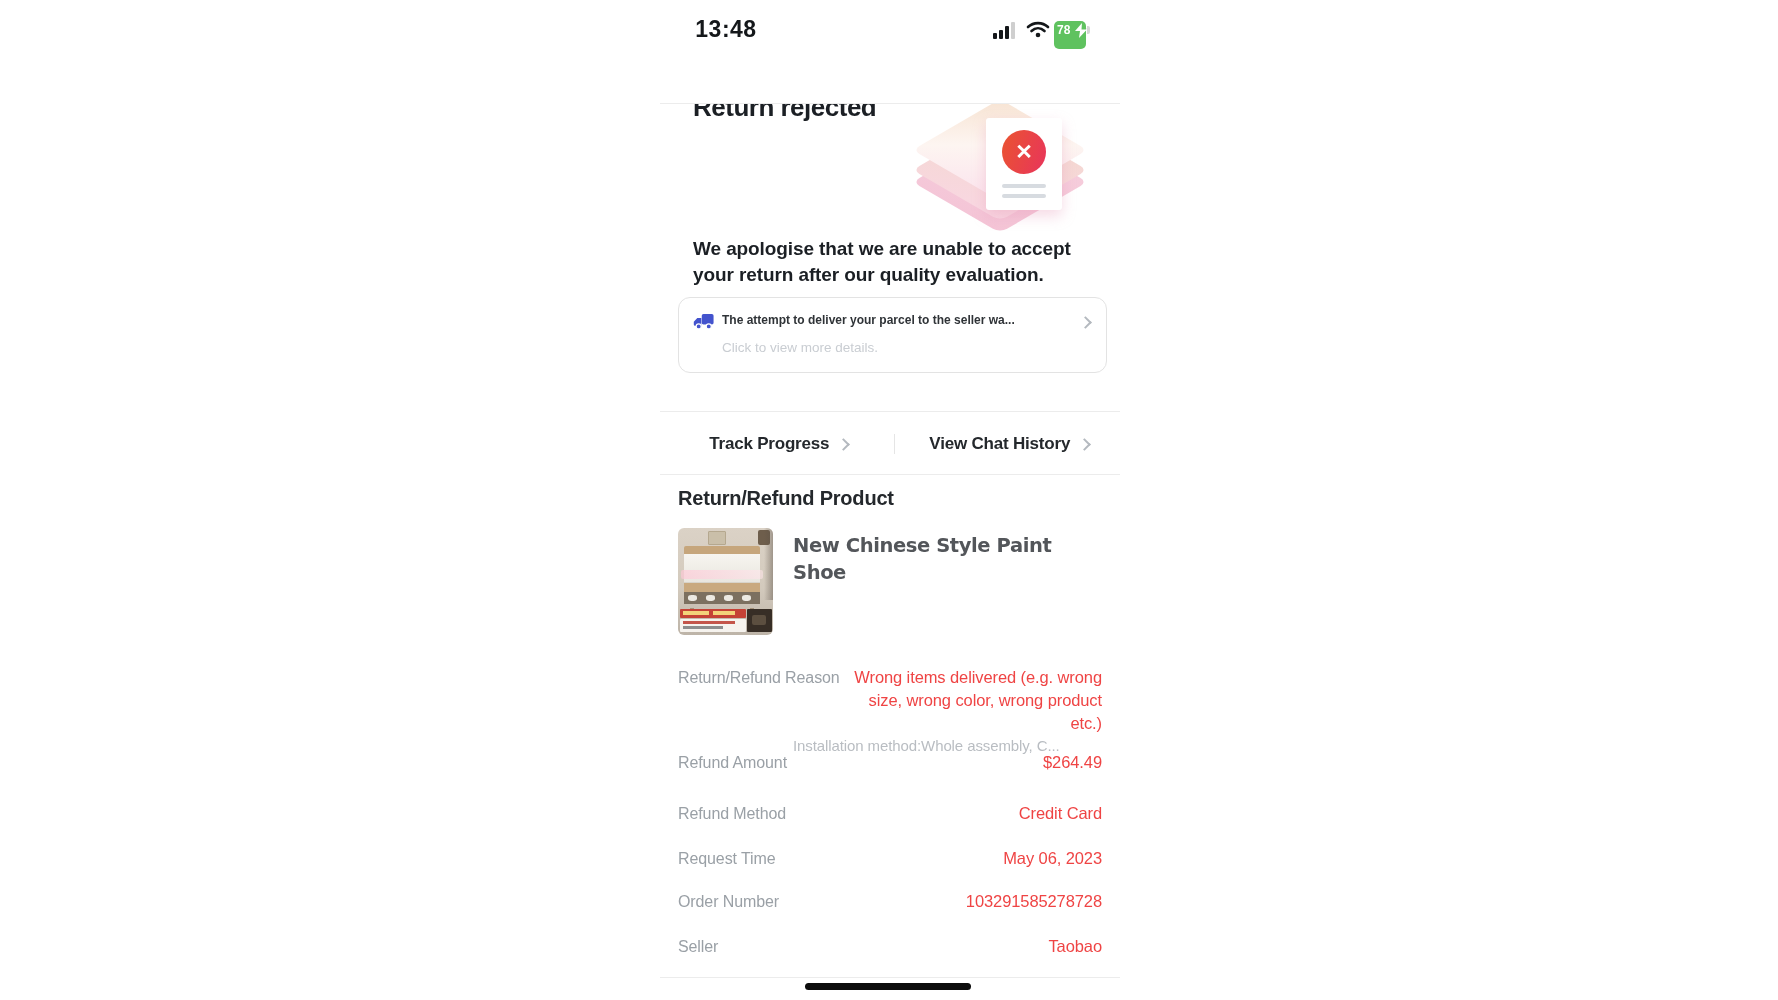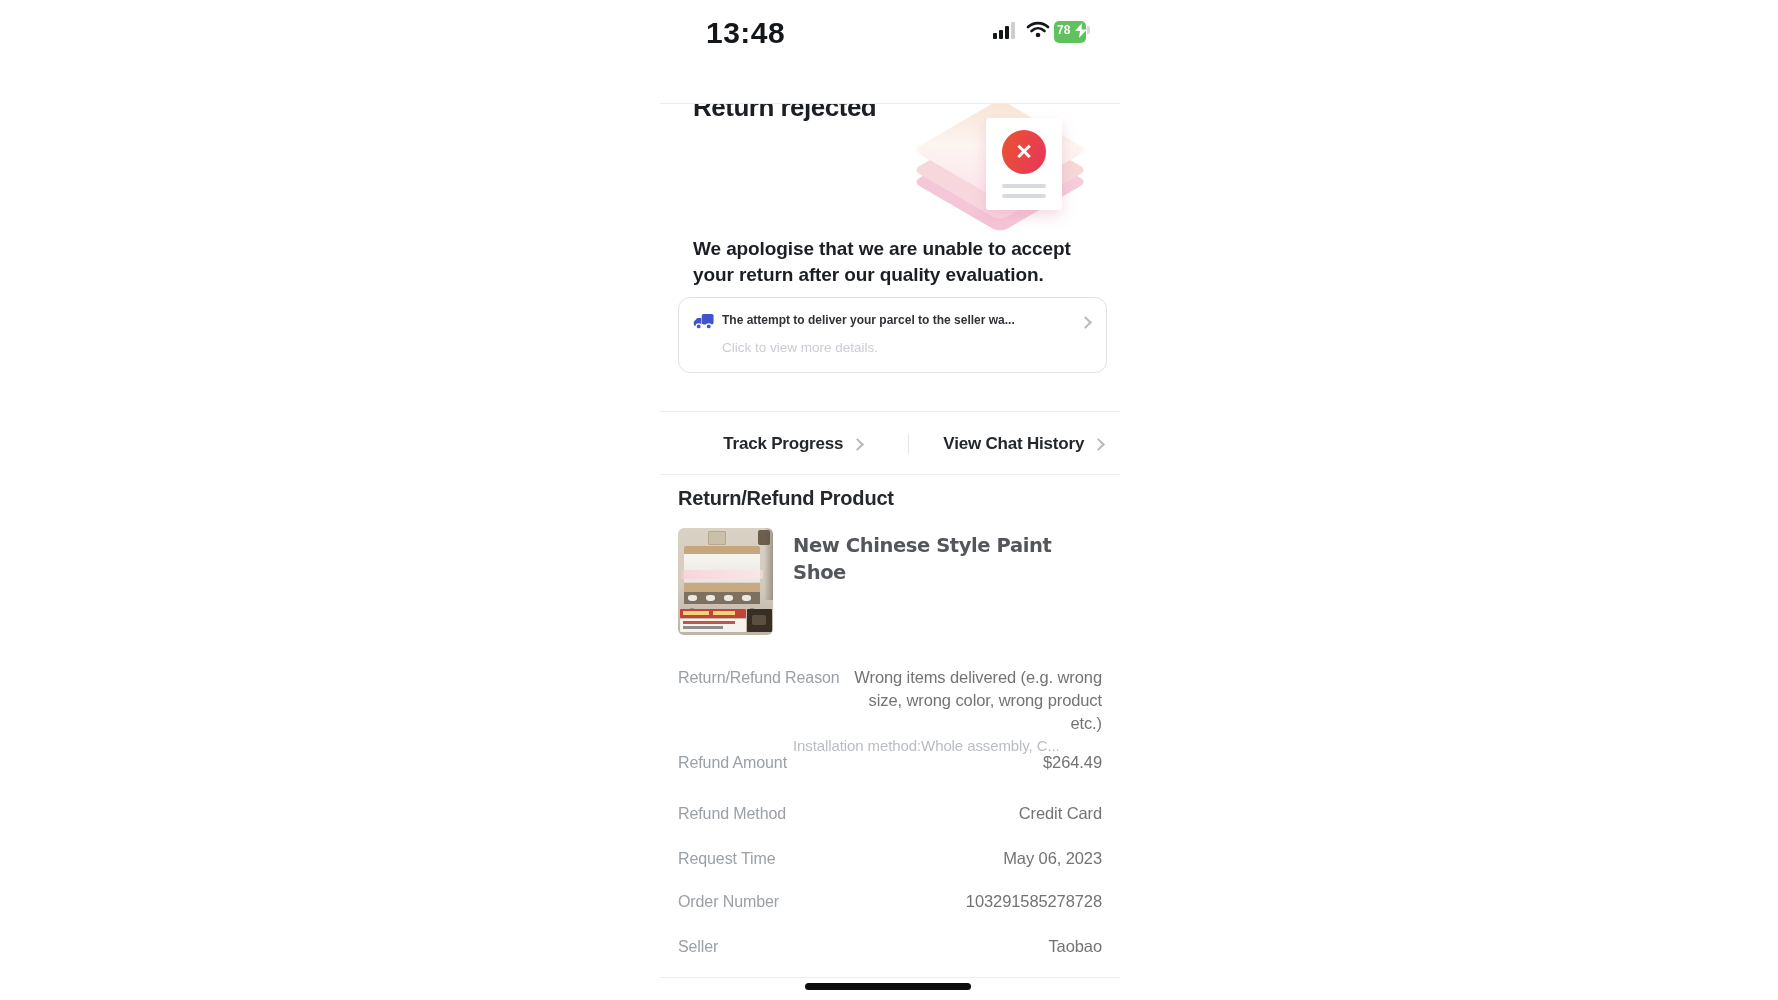--- a/index.html
+++ b/index.html
@@ -1,31 +1,31 @@
 <!DOCTYPE html>
 <html><head>
 <meta charset="utf-8">
 <style>
   html,body{margin:0;padding:0;background:#ffffff;}
   .canvas{position:relative;width:1778px;height:1000px;background:#ffffff;overflow:hidden;
           font-family:"Liberation Sans", sans-serif;color:#1b1f24;}
   .phone{position:absolute;left:660px;top:0;width:460px;height:1000px;background:#ffffff;}
 
   
-  .time{position:absolute;left:46px;top:16px;width:72px;text-align:center;
-        font-size:30px;font-weight:700;letter-spacing:.5px;color:#14171a;}
+  .time{position:absolute;left:30px;top:16px;width:72px;text-align:center;
+        font-size:23px;font-weight:700;letter-spacing:.5px;color:#14171a;}
   .sig{position:absolute;left:333px;top:22px;width:26px;height:17px;}
   .sig i{position:absolute;bottom:0;width:4px;border-radius:1px;background:#14171a;display:block;}
   .sig i:nth-child(1){left:0;height:6px;}
   .sig i:nth-child(2){left:6px;height:9px;}
   .sig i:nth-child(3){left:12px;height:13px;}
   .sig i:nth-child(4){left:18px;height:17px;background:#cfcfcf;}
   .wifi{position:absolute;left:366px;top:21px;}
   .batt-bolt-gray{position:absolute;left:414px;top:22px;z-index:1;}
-  .batt{position:absolute;left:394px;top:21px;width:32px;height:22px;border-radius:5px;
+  .batt{position:absolute;left:394px;top:21px;width:32px;height:28px;border-radius:5px;
         background:#5fc25f;z-index:2;overflow:hidden;}
   .batt .pct{position:absolute;left:3px;top:2px;font-size:12px;font-weight:700;color:#fff;letter-spacing:0;}
   .batt svg{position:absolute;left:20px;top:2px;}
   .batt-nub{position:absolute;left:427px;top:26px;width:2.5px;height:8px;border-radius:0 2px 2px 0;background:#d6d6d6;z-index:2;}
 
   
   .nav{position:absolute;left:0;top:55px;width:460px;height:48px;background:#fff;z-index:5;}
   .nav-sep{position:absolute;left:0;top:103px;width:460px;height:1px;background:#ececec;z-index:6;}
   .back{position:absolute;left:20px;top:73px;width:14px;height:14px;
         border-left:3px solid #17191c;border-bottom:3px solid #17191c;transform:rotate(45deg);cursor:pointer;}
@@ -64,21 +64,21 @@
   .notice-msg{position:absolute;left:43px;top:15px;width:350px;font-size:12px;font-weight:600;
               color:#2f3337;letter-spacing:0;white-space:nowrap;}
   .notice-hint{position:absolute;left:43px;top:42px;font-size:13.5px;color:#c9cdd2;}
   .chev{display:inline-block;width:7px;height:7px;border-top:2px solid #b4b9bf;border-right:2px solid #b4b9bf;transform:rotate(45deg);}
   .notice-chev{position:absolute;right:16px;top:20px;}
 
   .sep{position:absolute;left:0;width:460px;height:1px;background:#ececec;}
   .sep1{top:307px;} .sep2{top:370px;} .sep3{top:873px;}
 
   
-  .actions{position:absolute;left:18px;top:322px;width:460px;height:36px;display:flex;align-items:center;}
+  .actions{position:absolute;left:4px;top:322px;width:460px;height:36px;display:flex;align-items:center;}
   .action{flex:1;display:flex;align-items:center;justify-content:center;gap:10px;cursor:pointer;}
   .action-label{font-size:17px;font-weight:700;color:#24282c;letter-spacing:-.2px;}
   .v-div{width:1px;height:20px;background:#e5e5e5;}
 
   .section-title{position:absolute;left:18px;top:383px;font-size:20px;font-weight:600;color:#24282c;letter-spacing:-.2px;}
 
   
   .prod-img{position:absolute;left:18px;top:424px;width:95px;height:107px;border-radius:6px;overflow:hidden;
             background:linear-gradient(#dbd2c6 0%,#d3cabd 55%,#bdb4a8 100%);cursor:pointer;}
   .pi-shadowR{position:absolute;right:0;top:0;width:9px;height:72px;background:linear-gradient(90deg,rgba(90,80,70,0),rgba(90,80,70,.45));}
@@ -107,21 +107,21 @@
 
   .prod-name{position:absolute;left:133px;top:428px;width:295px;
              font-family:"DejaVu Sans", sans-serif;font-size:19.5px;line-height:27px;
              font-weight:700;color:#53565a;letter-spacing:-.4px;}
   .prod-spec{position:absolute;left:133px;top:613px;width:295px;font-size:15px;color:#b9bdc2;letter-spacing:-.1px;margin-top:20px;}
 
   
   .drow{position:absolute;left:18px;width:424px;}
   .dlabel{position:absolute;left:0;top:3px;font-size:16px;color:#9aa0a6;letter-spacing:-.1px;}
   .dvalue{position:absolute;right:0;top:0;text-align:right;font-size:16.5px;font-weight:500;
-          color:#737373;letter-spacing:-.1px;line-height:23px;}
+          color:#ef4444;letter-spacing:-.1px;line-height:23px;}
   .r0{top:562px;} .r1{top:647px;} .r2{top:698px;} .r3{top:743px;} .r4{top:786px;} .r5{top:831px;}
 
   .home-indicator{position:absolute;left:145px;top:983px;width:166px;height:7px;border-radius:4px;background:#0c0c0c;cursor:pointer;}
 </style>
 </head>
 <body>
 
 <div class="canvas">
   <div class="phone">
 

